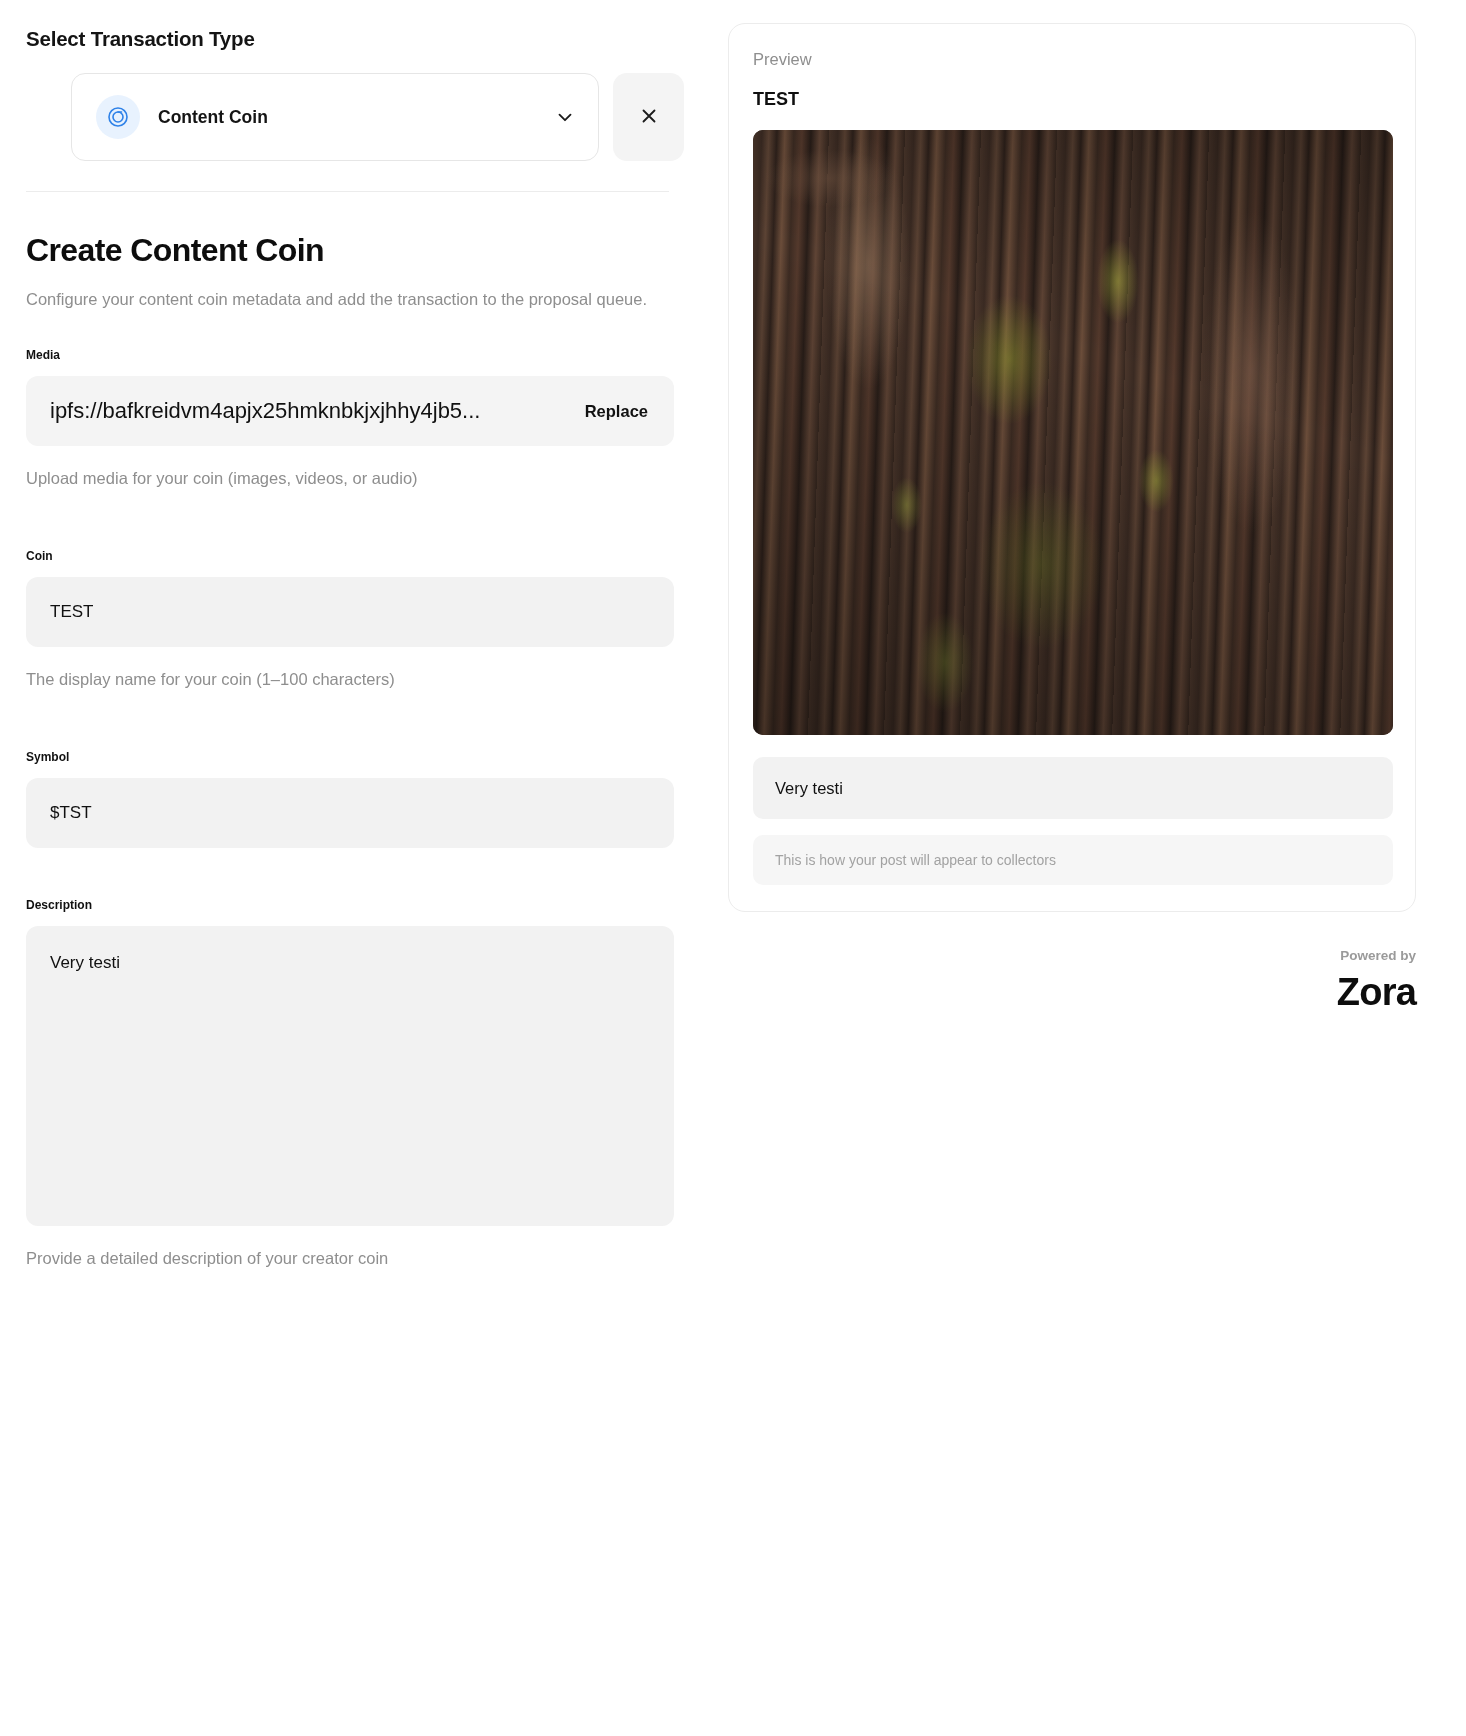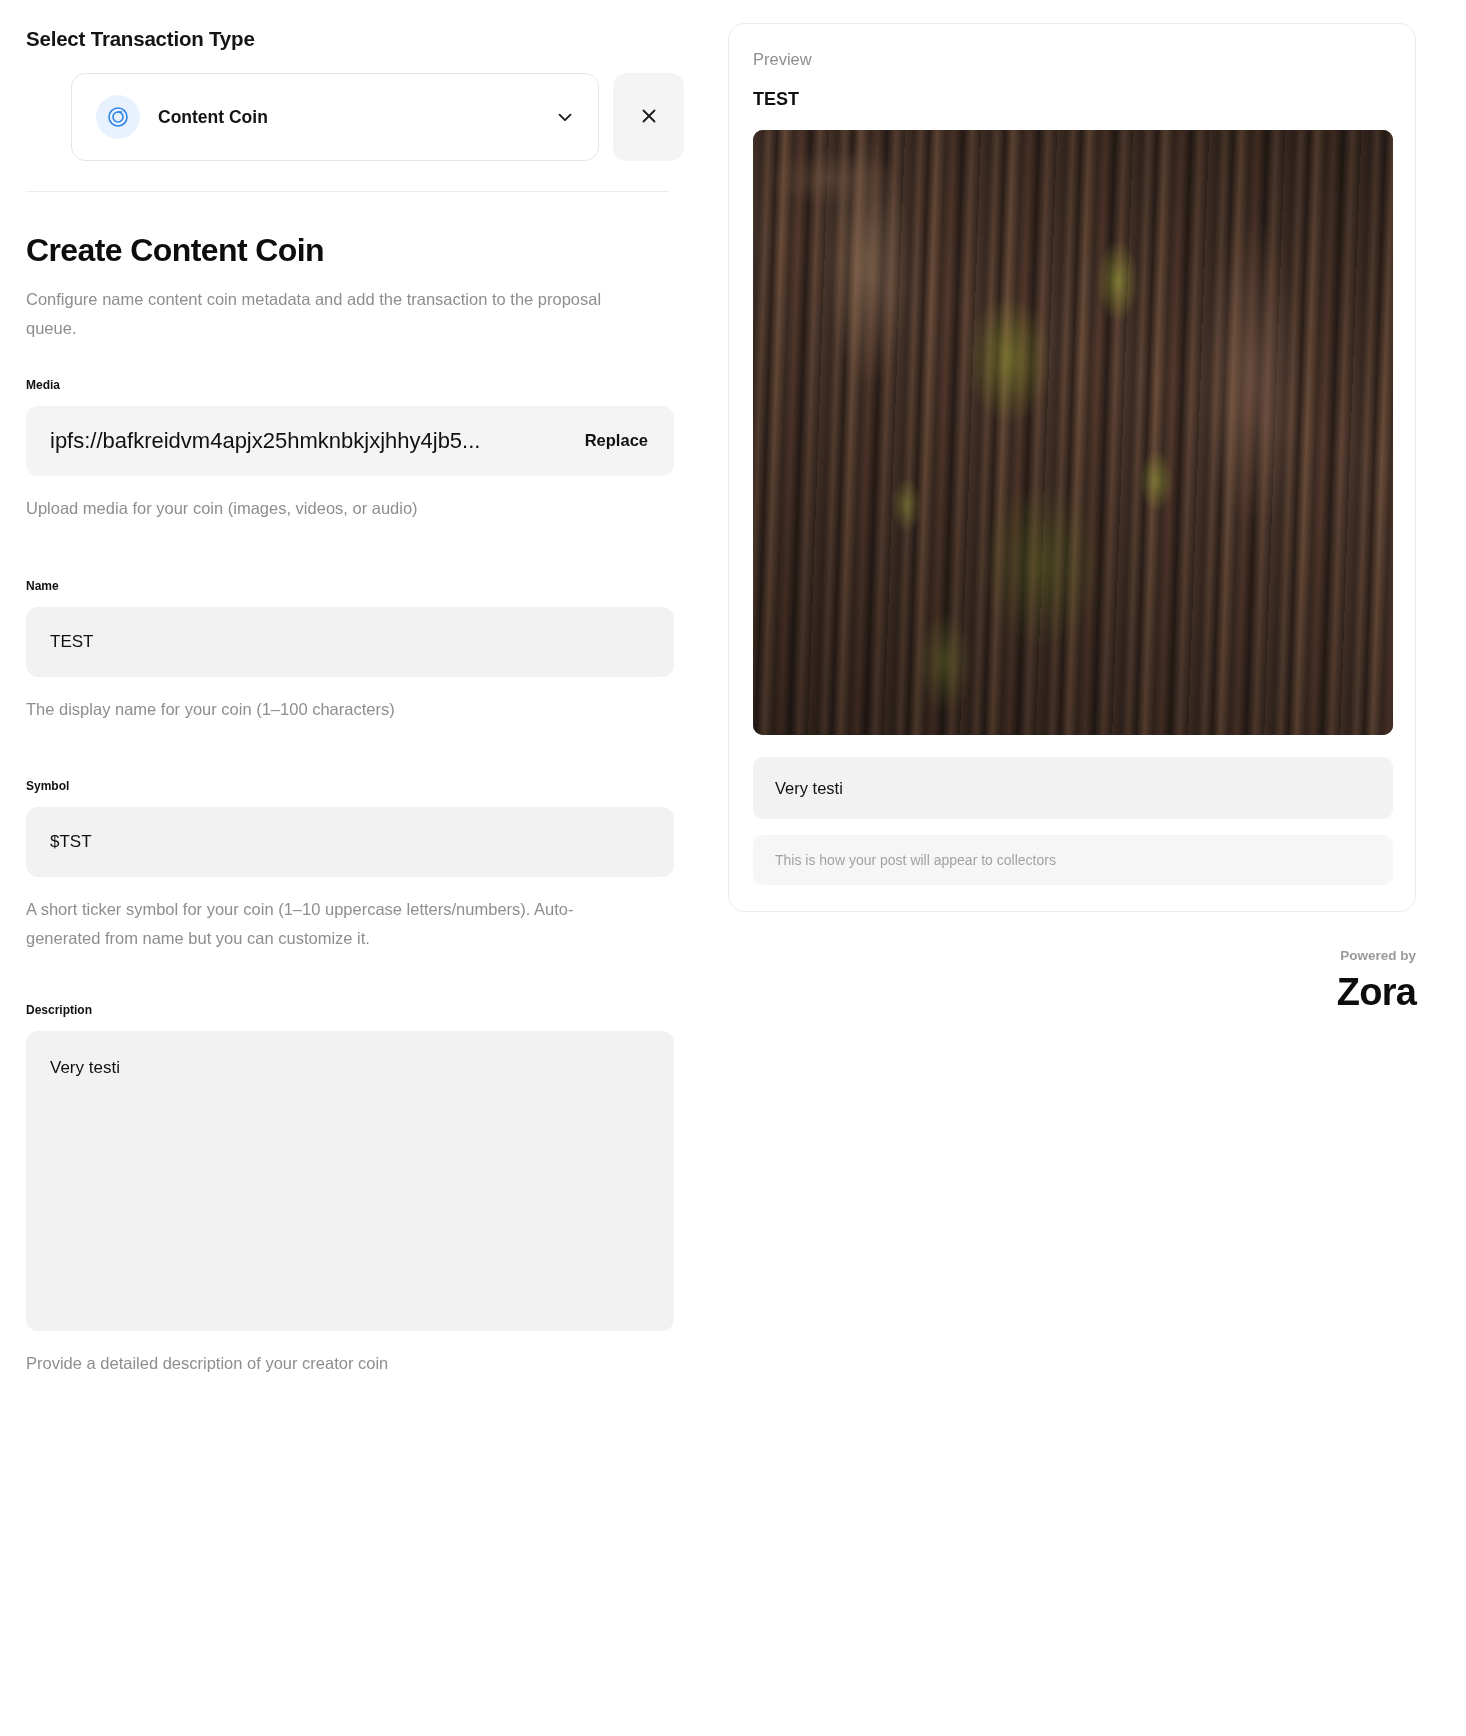--- a/index.html
+++ b/index.html
@@ -338,40 +338,39 @@
           <svg width="22" height="22" viewBox="0 0 24 24" fill="none" aria-hidden="true">
             <path d="M6 6l12 12M18 6L6 18" stroke="#1b1b1b" stroke-width="2" stroke-linecap="round"></path>
           </svg>
         </span>
       </button>
     </div>
 
     <div class="divider"></div>
 
     <div class="h1">Create Content Coin</div>
-    <div class="subtitle">Configure name content coin metadata and add the transaction to the proposal queue.</div>
+    <div class="subtitle">Configure your content coin metadata and add the transaction to the proposal queue.</div>
 
     <div class="field-label">Media</div>
     <div class="media-box">
       <span class="media-uri">ipfs://bafkreidvm4apjx25hmknbkjxjhhy4jb5...</span>
       <button class="replace-btn">Replace</button>
     </div>
     <div class="hint">Upload media for your coin (images, videos, or audio)</div>
 
     <div class="gap-lg"></div>
 
-    <div class="field-label">Name</div>
+    <div class="field-label">Coin</div>
     <input class="text-input" type="text" value="TEST" style="">
     <div class="hint">The display name for your coin (1–100 characters)</div>
 
     <div class="gap-lg"></div>
 
     <div class="field-label">Symbol</div>
     <input class="text-input" type="text" value="$TST" style="">
-    <div class="hint">A short ticker symbol for your coin (1–10 uppercase letters/numbers). Auto-generated from name but you can customize it.</div>
 
     <div class="gap-md"></div>
 
     <div class="field-label">Description</div>
     <textarea class="textarea" style="">Very testi</textarea>
     <div class="hint">Provide a detailed description of your creator coin</div>
 
   </div>
 
   <div class="right-col">

